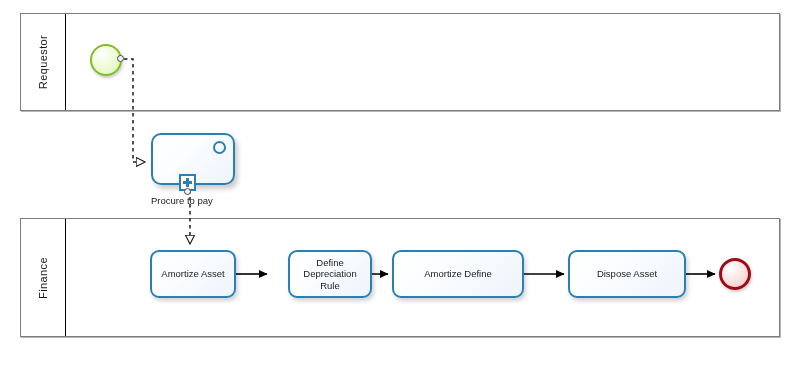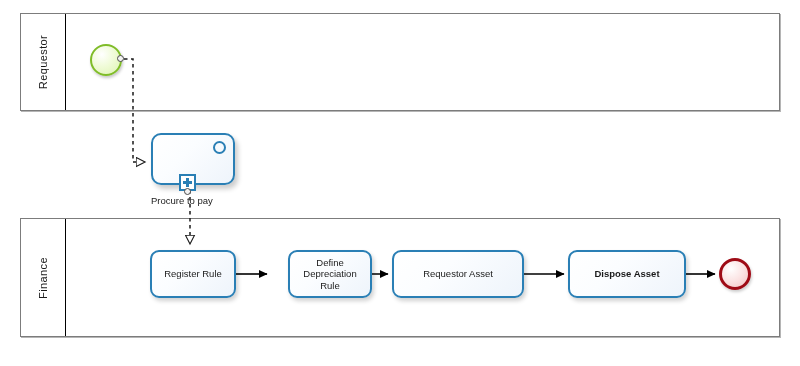--- a/index.html
+++ b/index.html
@@ -196,32 +196,32 @@
   <div class="conn-dot" style="left:117px; top:55px;"></div>
 
   <div class="subprocess" id="procure-to-pay" style="left:151px; top:133px; width:84px; height:52px;">
     <div class="sub-event-marker" style="right:7px; top:6px;"></div>
   </div>
   <div class="plus-marker" style="left:179px; top:174px;"></div>
   <div class="conn-dot" style="left:184px; top:188px;"></div>
   <div class="sub-caption" style="left:151px; top:195px; width:84px;">Procure to pay</div>
 
   <div class="task" style="left:150px; top:250px; width:86px; height:48px;">
-    <span class="task-label">Register Rule</span>
+    <span class="task-label">Amortize Asset</span>
   </div>
 
   <div class="task" style="left:288px; top:250px; width:84px; height:48px;">
     <span class="task-label" style="white-space: pre-line;">Define
 Depreciation
 Rule</span>
   </div>
 
   <div class="task" style="left:392px; top:250px; width:132px; height:48px;">
-    <span class="task-label">Requestor Asset</span>
-  </div>
-
-  <div class="task" style="left:568px; top:250px; width:118px; height:48px;font-weight:bold;">
+    <span class="task-label">Amortize Define</span>
+  </div>
+
+  <div class="task" style="left:568px; top:250px; width:118px; height:48px;">
     <span class="task-label">Dispose Asset</span>
   </div>
 
   <div class="event end-event" style="left:719px; top:258px; width:32px; height:32px;"></div>
 
 </div>
 
 </body></html>

